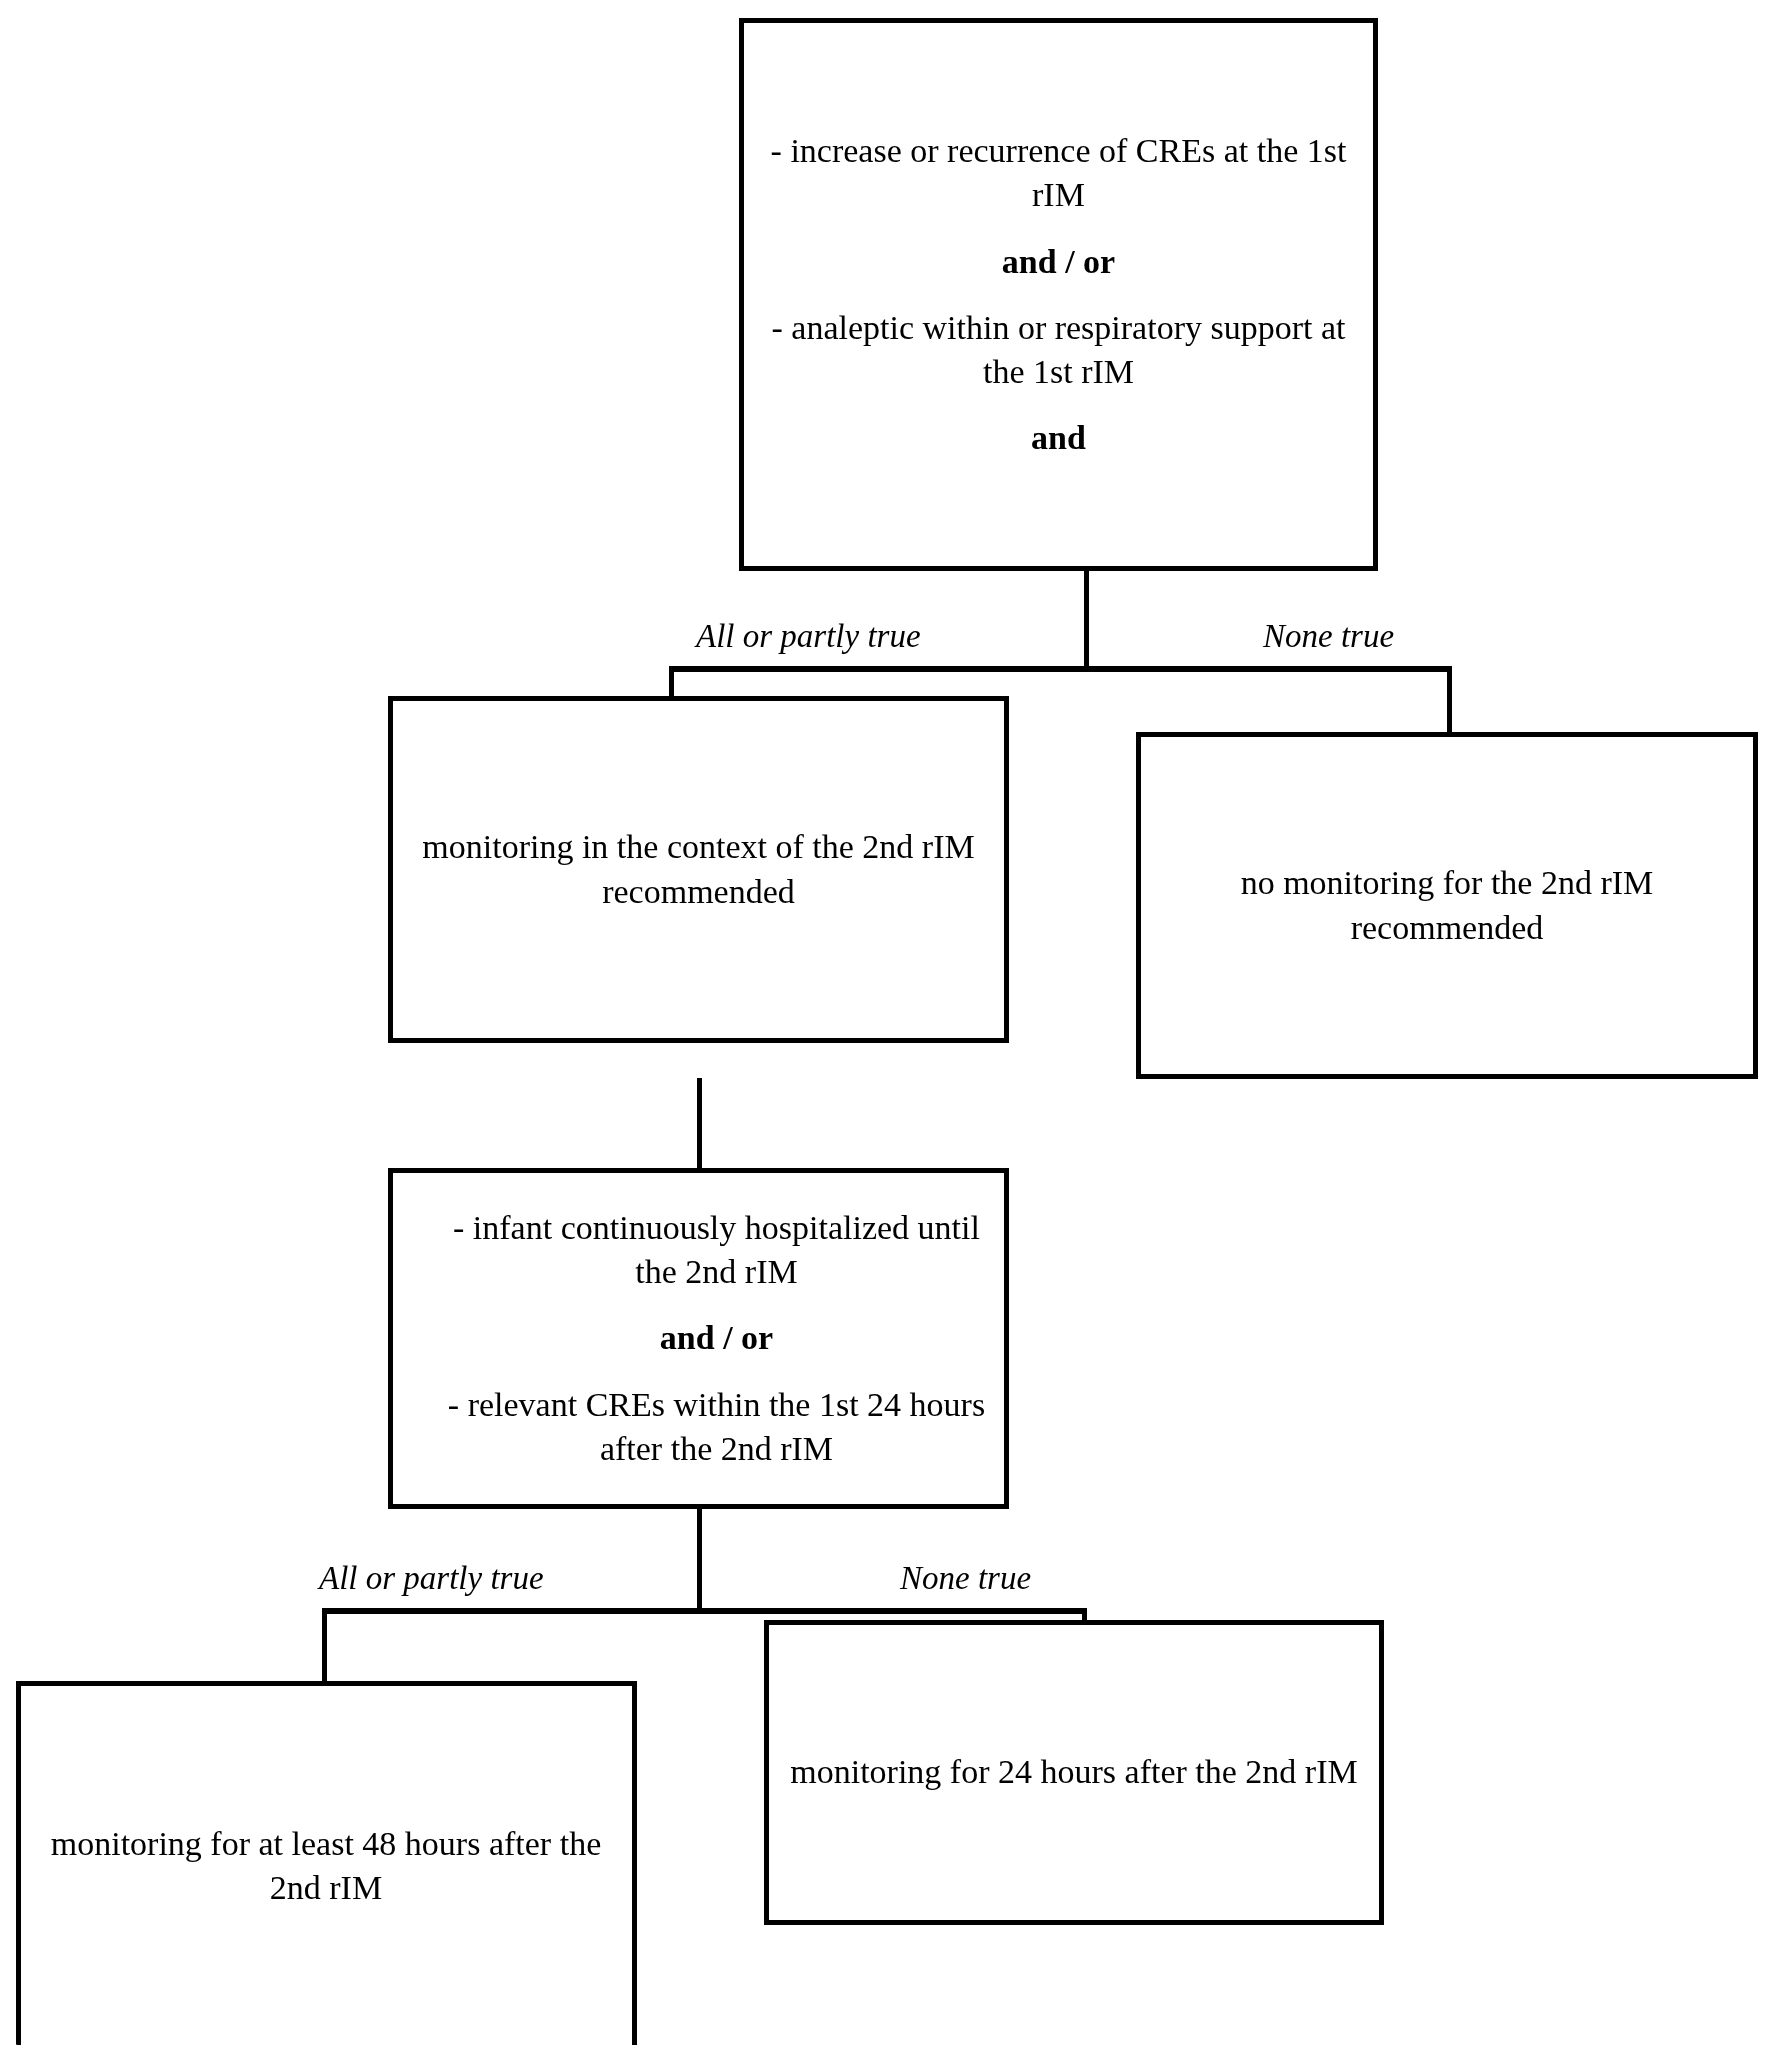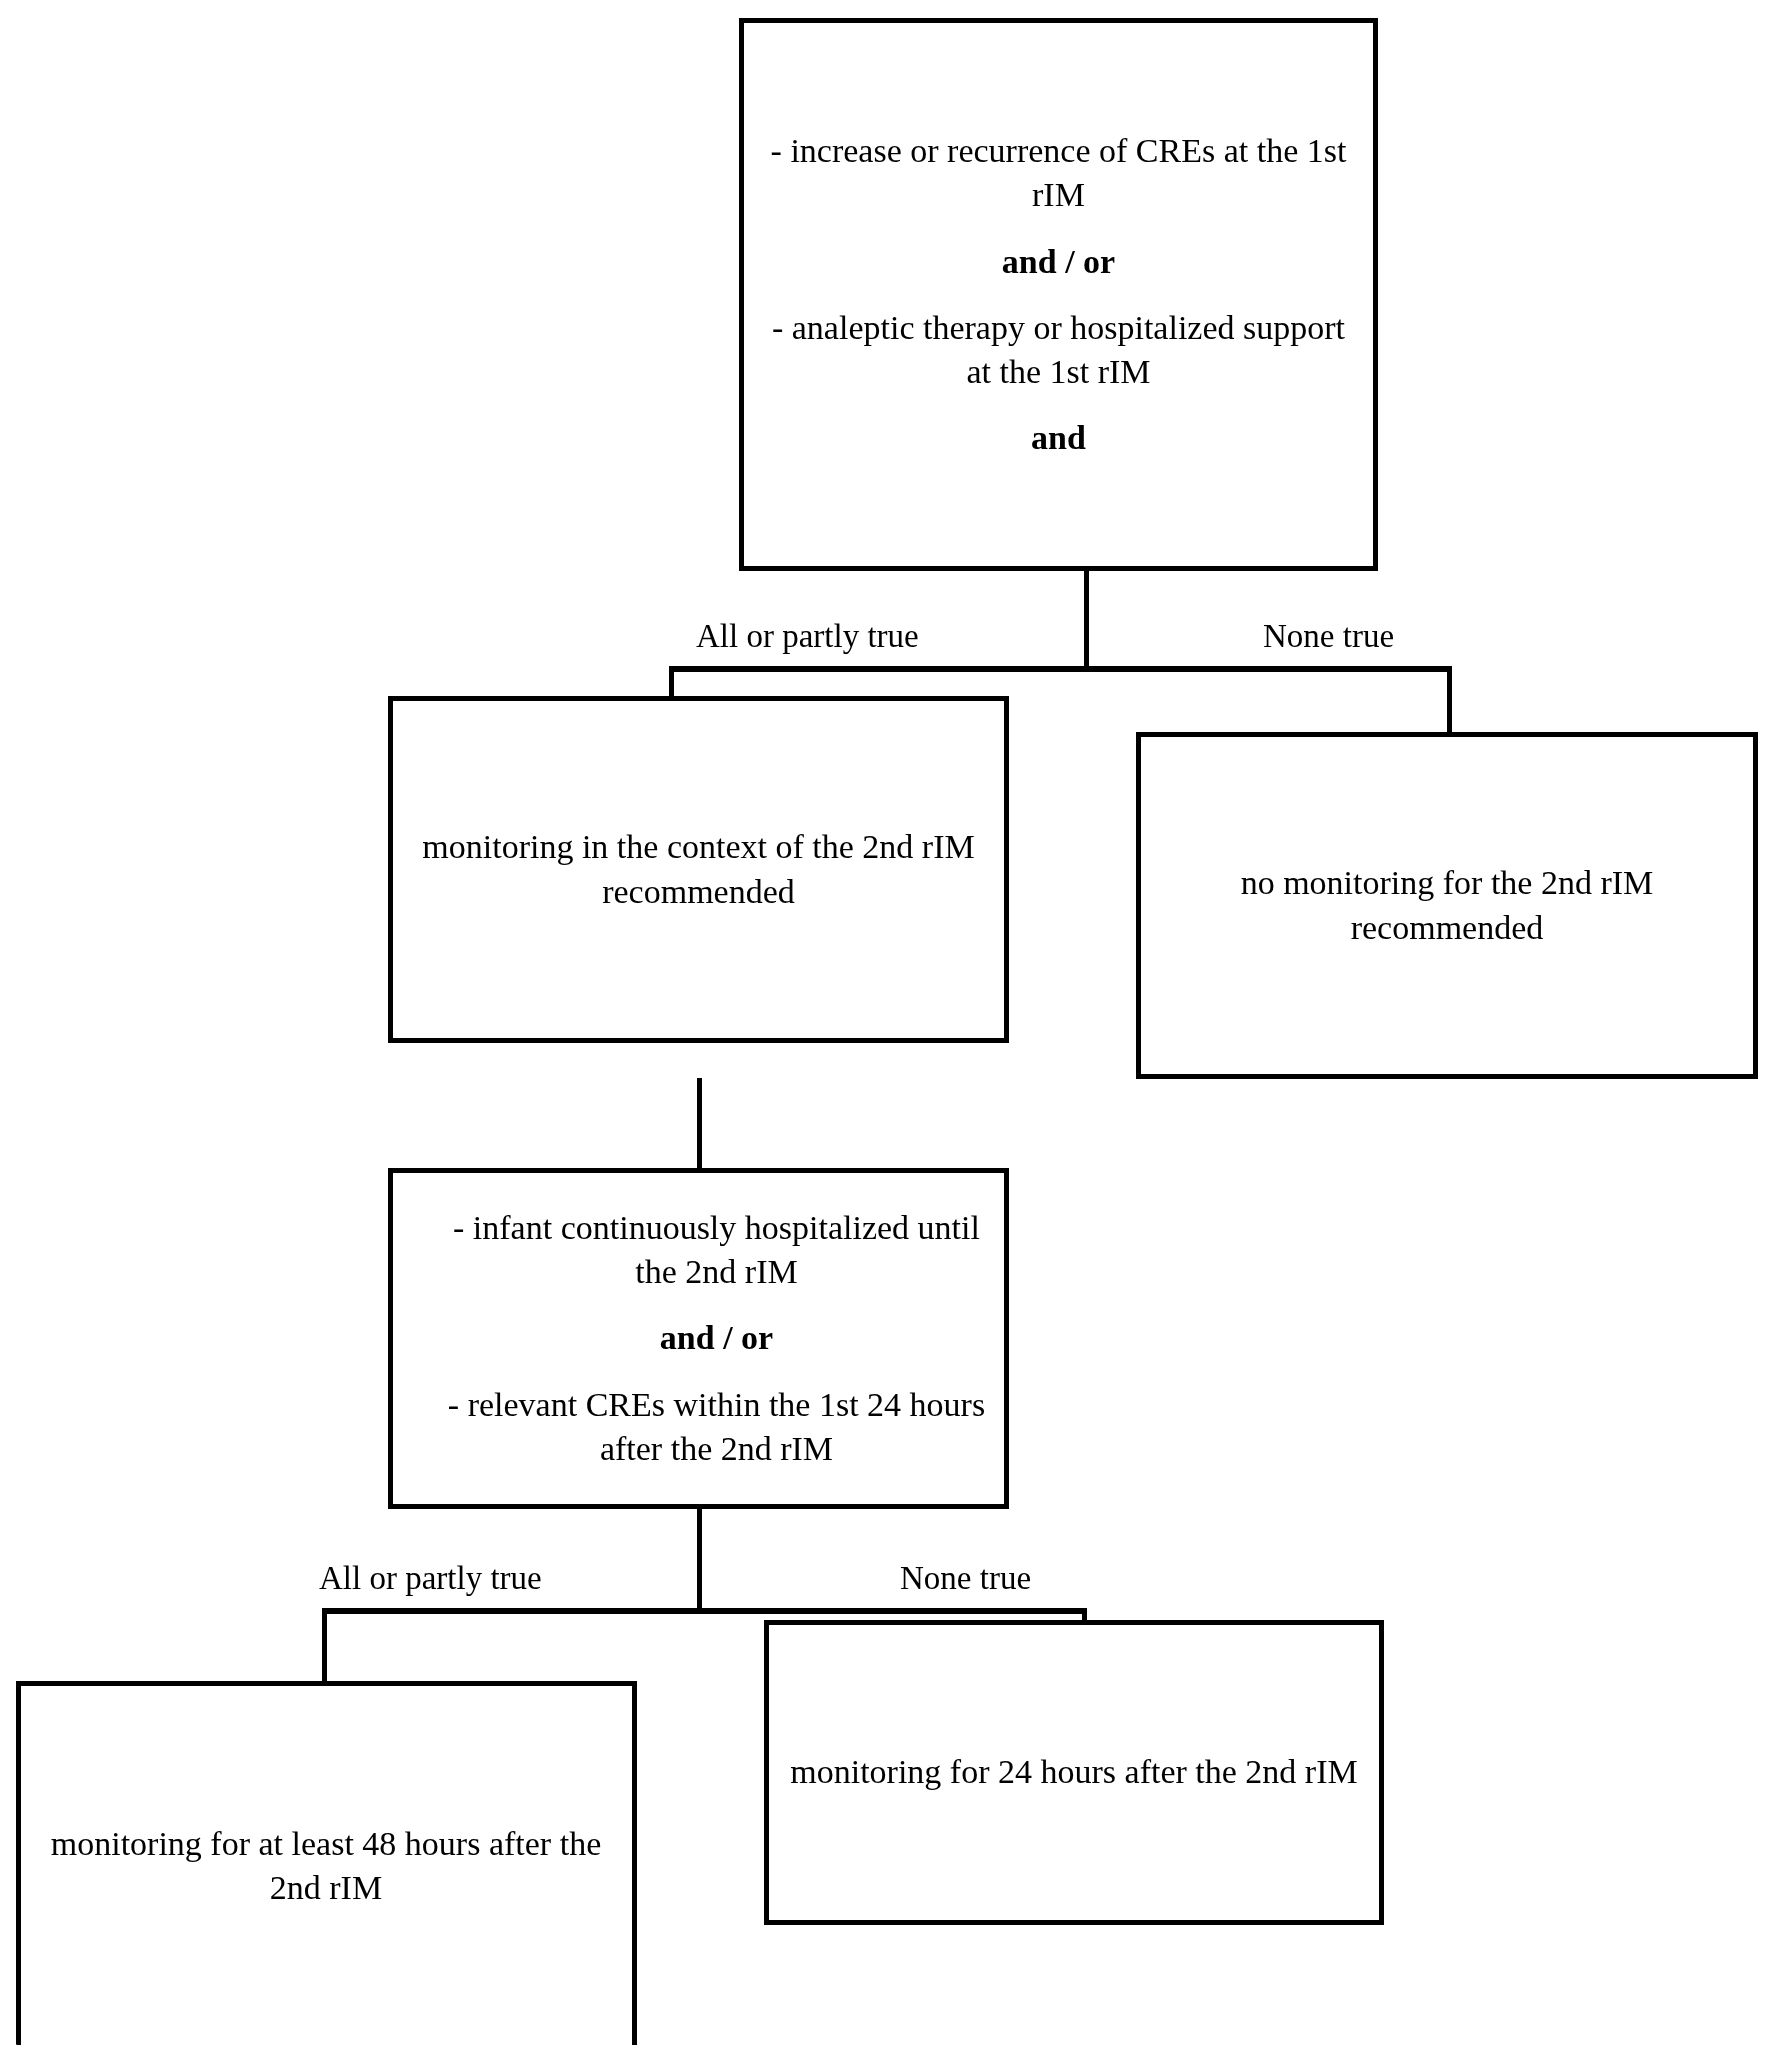--- a/index.html
+++ b/index.html
@@ -44,37 +44,38 @@
   }
   .edge.v { width: 5px; }
   .edge.h { height: 6.1px; }
 
   .edge-label {
     position: absolute;
     font-size: 33px;
     line-height: 1;
     white-space: nowrap;
     color: #000000;
+    font-style: italic;
   }
 </style>
 </head>
 <body>
 
 <div id="canvas">
 
   <div class="node" style="left:739px; top:18.3px; width:639px; height:553px;">
     <div class="node-inner">
       <span class="para">
           <span class="node-line">- increase or recurrence of CREs at the 1st rIM</span>
         </span>
       <span class="para">
           <span class="node-line bold">and / or</span>
         </span>
       <span class="para">
-          <span class="node-line">- analeptic therapy or hospitalized support at the 1st rIM</span>
+          <span class="node-line">- analeptic within or respiratory support at the 1st rIM</span>
         </span>
       <span class="para">
           <span class="node-line bold">and</span>
         </span>
     </div>
   </div>
 
   <div class="edge v" style="left:1084px; top:570px; height:101px;"></div>
 
   <div class="edge h" style="left:669px; top:666px; width:783px;"></div>

